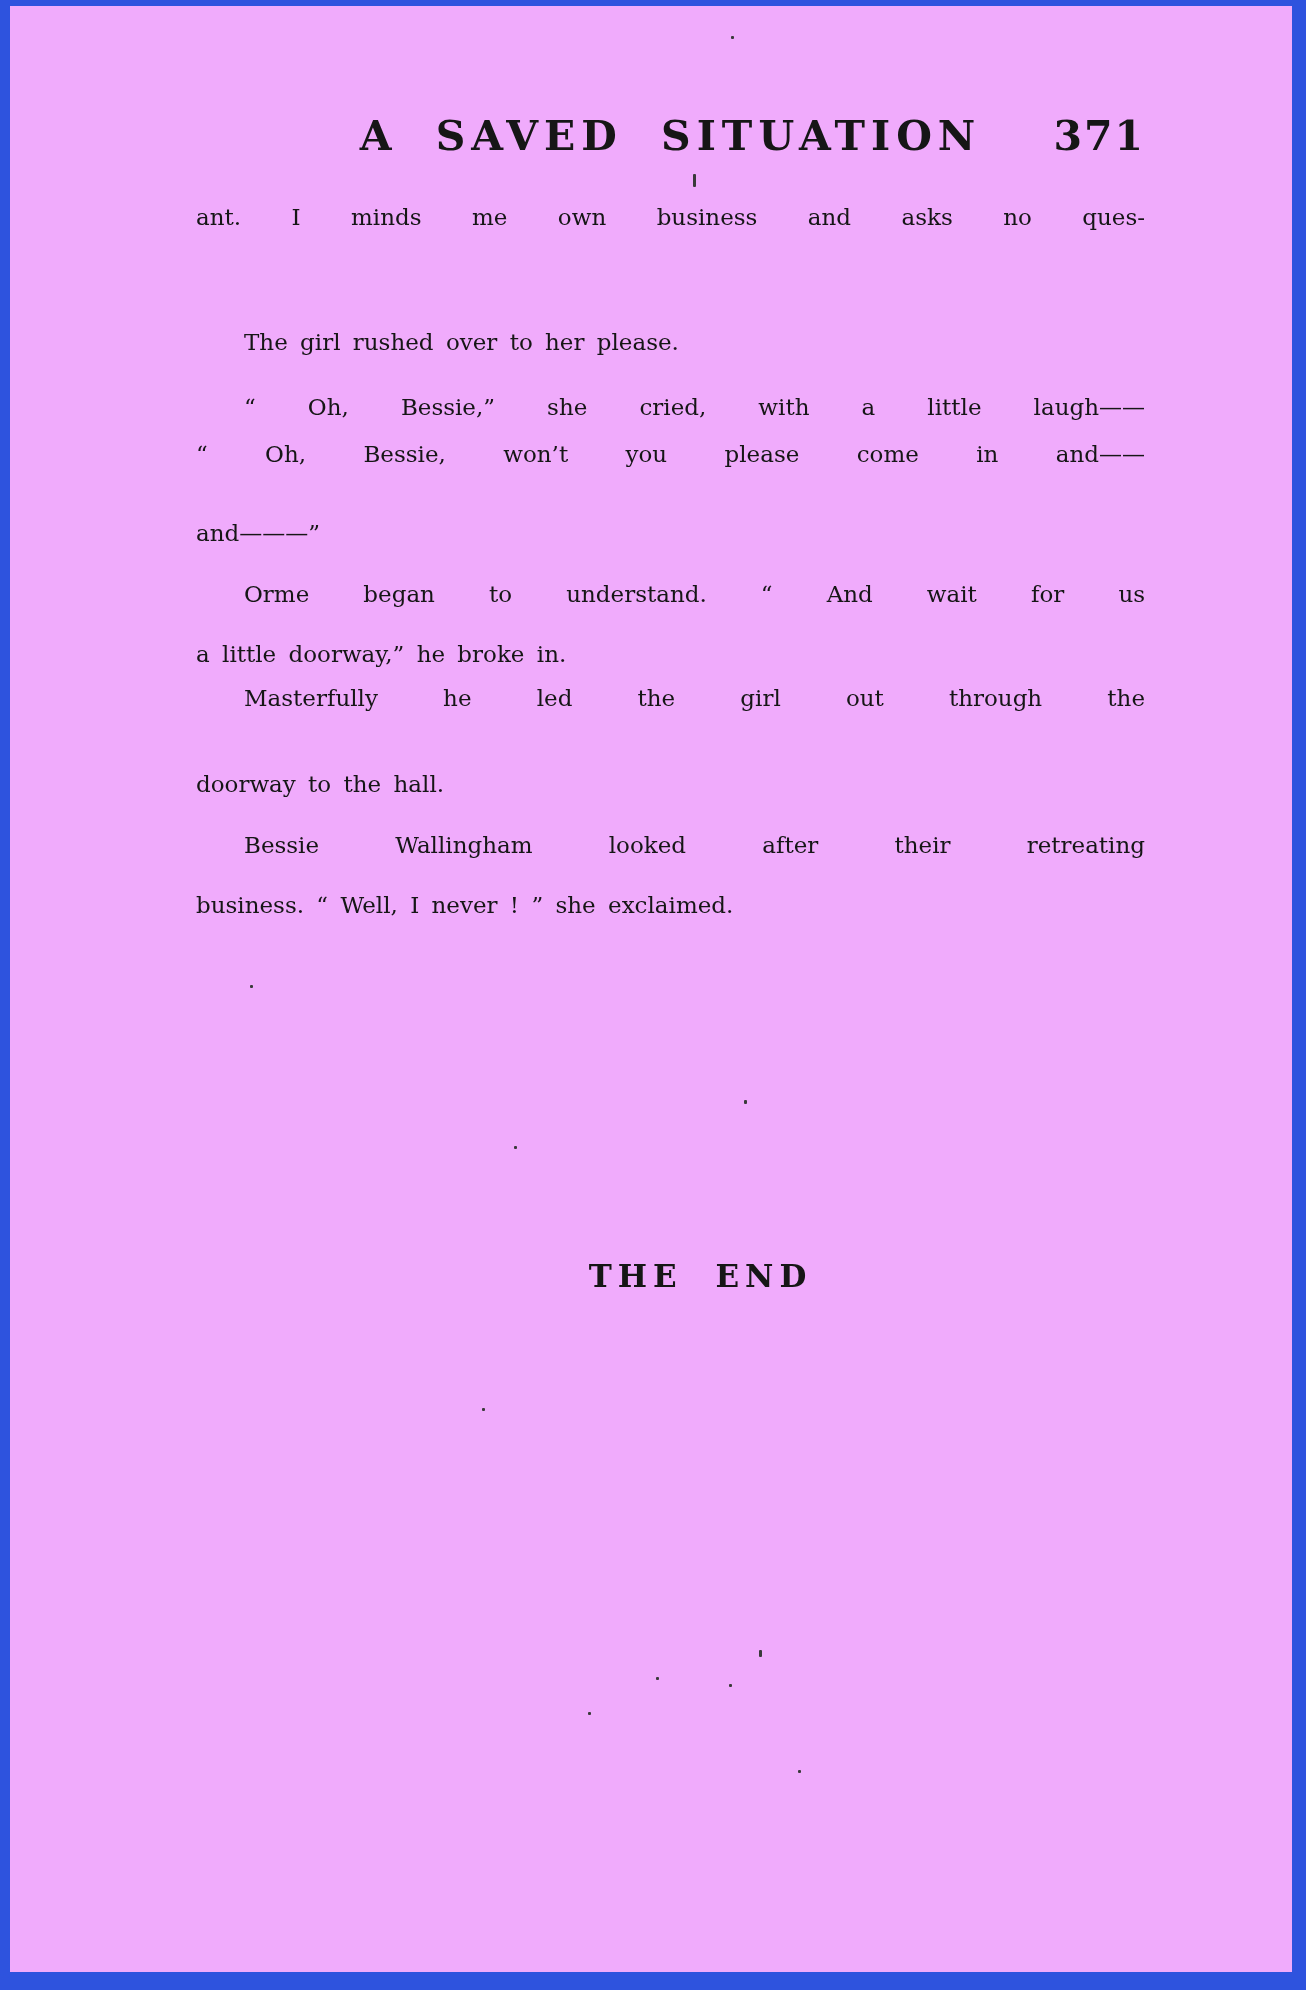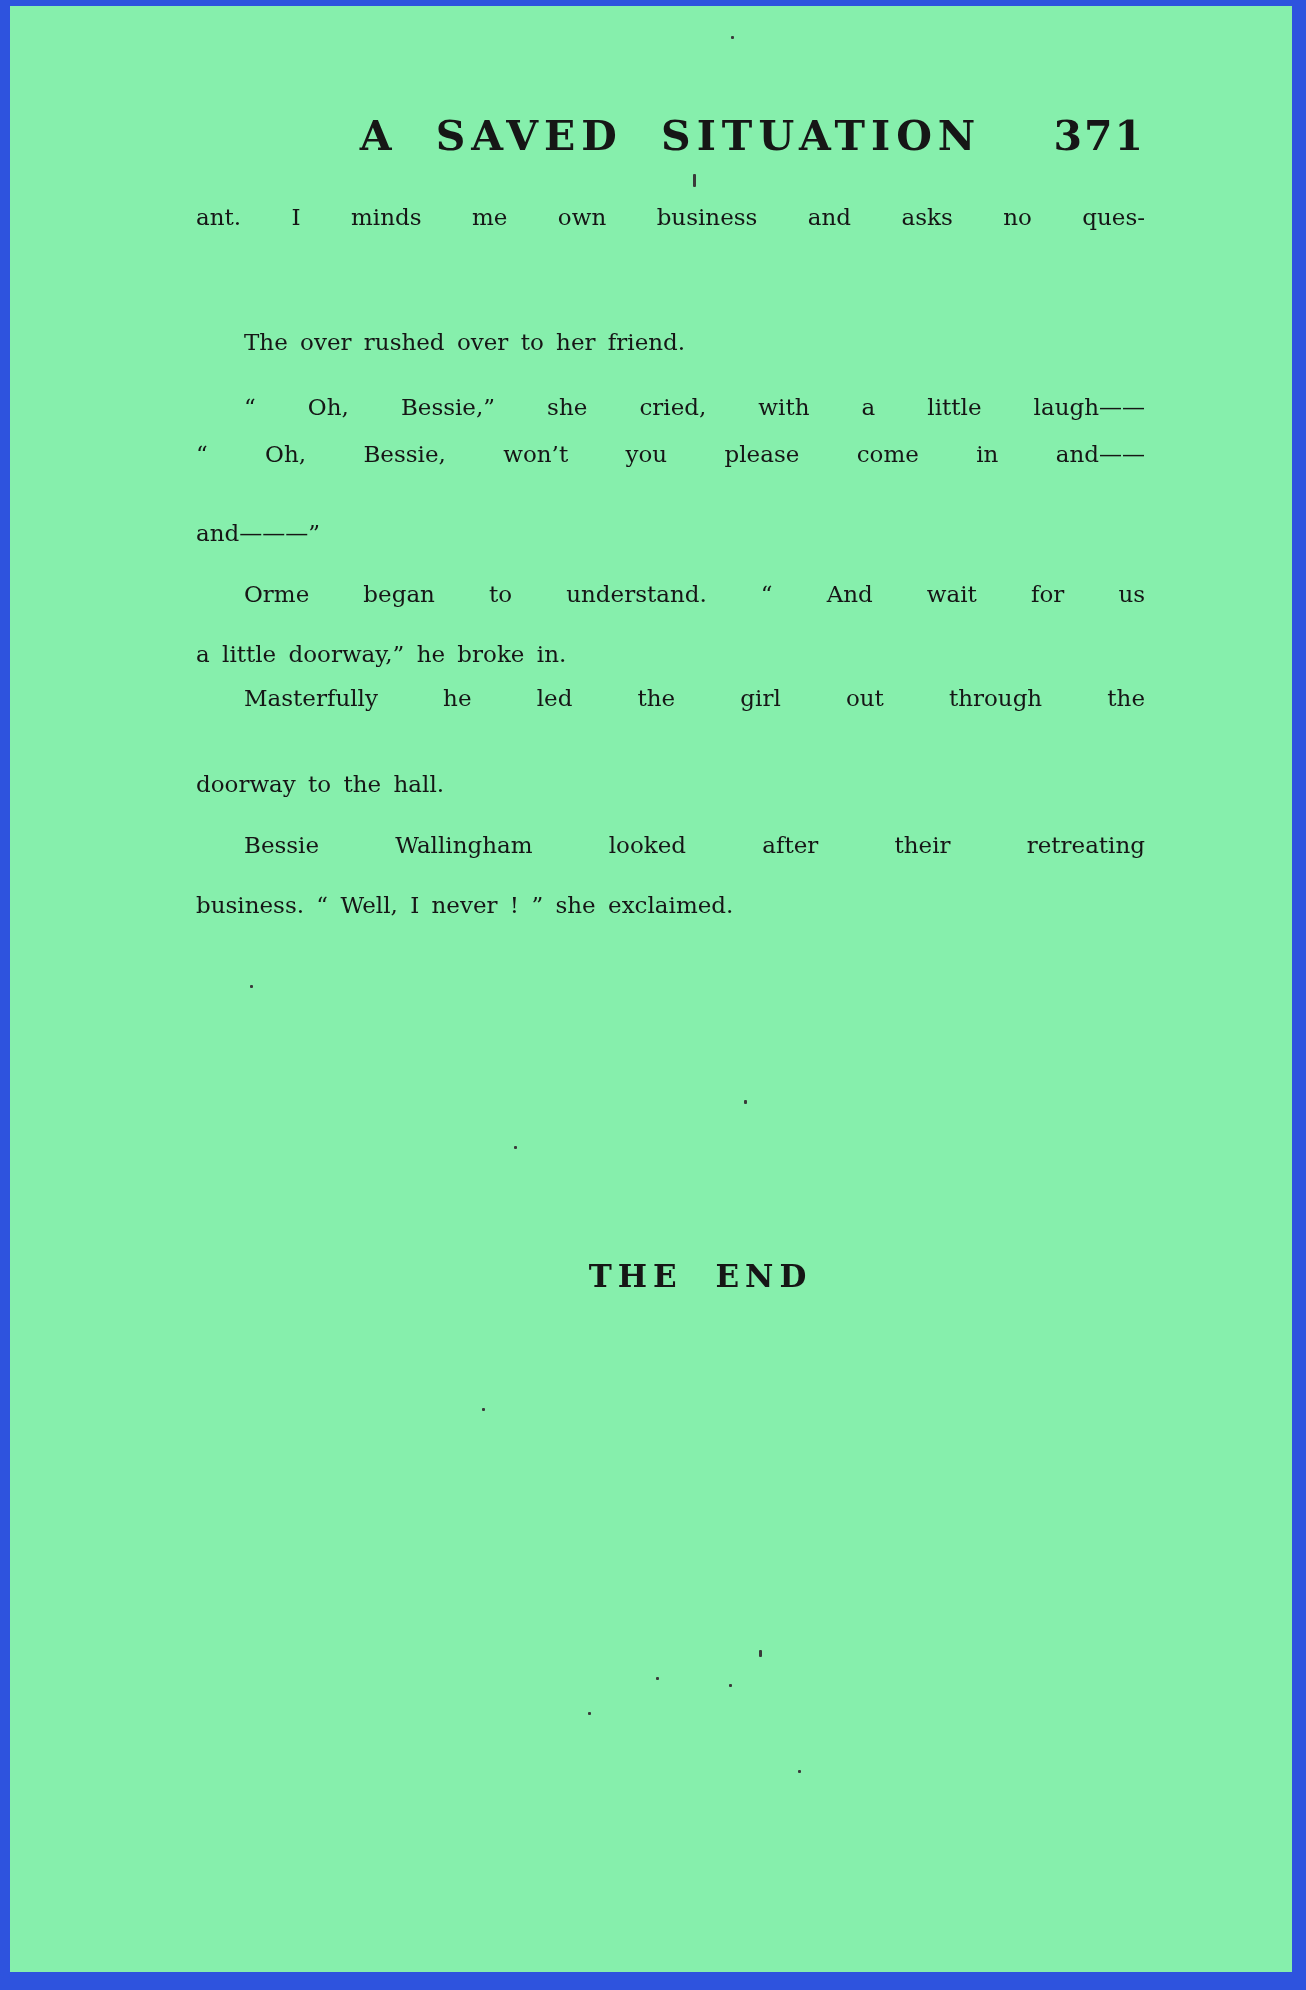--- a/index.html
+++ b/index.html
@@ -4,21 +4,21 @@
 <style>
   html, body {
     margin: 0;
     padding: 0;
     background: #ffffff;
   }
   .page {
     position: relative;
     width: 1306px;
     height: 1990px;
-    background: #86efac;
+    background: #f0abfc;
     overflow: hidden;
     font-family: "DejaVu Serif", "Liberation Serif", serif;
     color: #161616;
   }
   
   .edge {
     position: absolute;
     background: #2e53de;
   }
   .edge-top    { left: 0; top: 0; width: 1306px; height: 6px; }
@@ -92,21 +92,21 @@
   <div class="edge edge-left"></div>
   <div class="edge edge-right"></div>
   <div class="edge edge-bottom"></div>
 
   <div class="running-head">
     <span>A SAVED SITUATION</span>
     <span class="rh-num">371</span>
   </div>
 
   <div class="line justify" style="top:191px">ant.  I minds me own business and asks no ques-</div>
-  <div class="line indent" style="top:316px">The over rushed over to her friend.</div>
+  <div class="line indent" style="top:316px">The girl rushed over to her please.</div>
   <div class="line justify indent" style="top:381px">“ Oh, Bessie,” she cried, with a little laugh——</div>
   <div class="line justify" style="top:428px">“ Oh, Bessie, won’t you please come in and——</div>
   <div class="line justify indent" style="top:568px">Orme began to understand.  “ And wait for us</div>
   <div class="line" style="top:507px">and———”</div>
   <div class="line" style="top:628px">a little doorway,” he broke in.</div>
   <div class="line justify indent" style="top:672px">Masterfully he led the girl out through the</div>
   <div class="line" style="top:758px">doorway to the hall.</div>
   <div class="line justify indent" style="top:819px">Bessie Wallingham looked after their retreating</div>
   <div class="line" style="top:879px">business.  “ Well, I never ! ” she exclaimed.</div>
 

